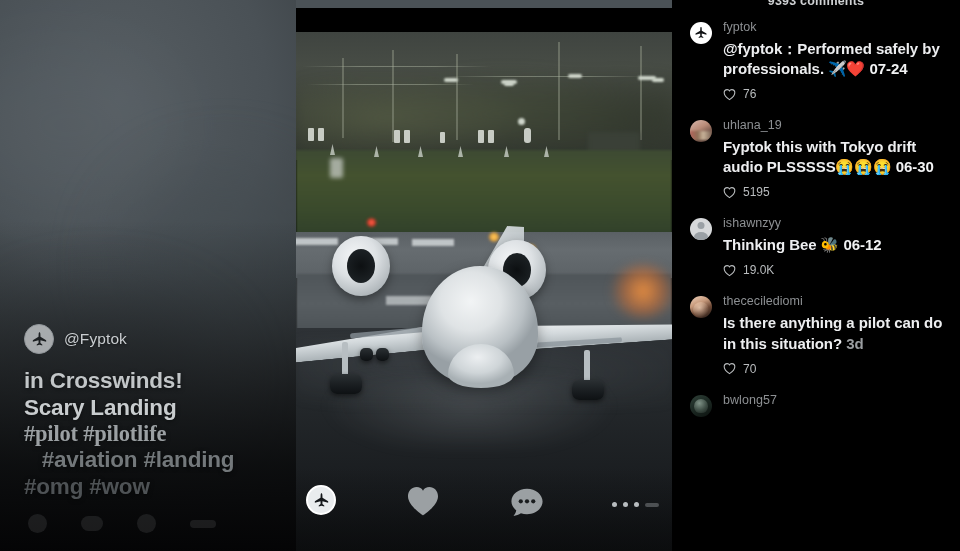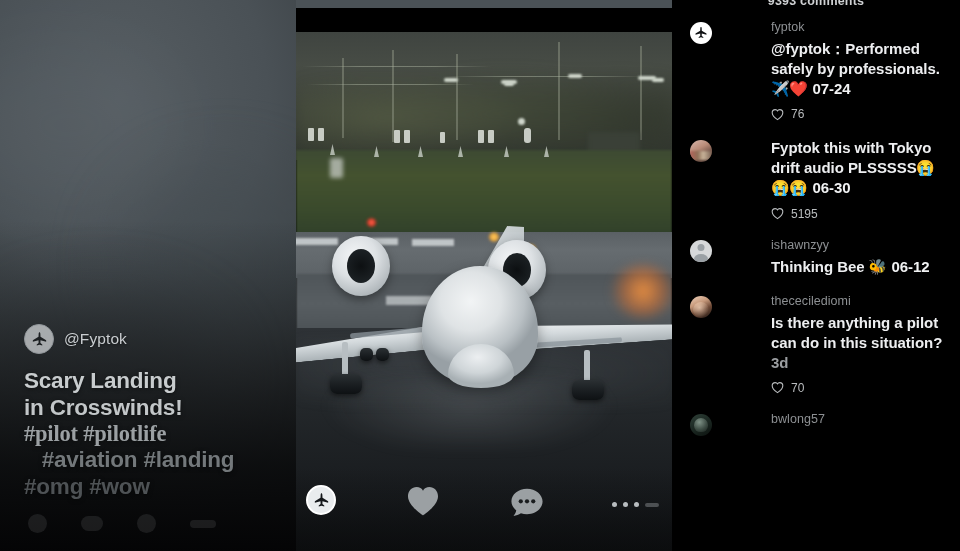--- a/index.html
+++ b/index.html
@@ -318,21 +318,21 @@
   .c-av.photo-b { background:linear-gradient(155deg,#f0d3bd 0%,#c79a7c 35%,#6b4734 62%,#241a16 100%); }
   .c-av.photo-b::after{
     content:""; position:absolute; left:3px; top:6px; width:16px; height:16px; border-radius:50%;
     background:radial-gradient(circle at 40% 35%, rgba(255,225,200,.65) 0%, rgba(120,80,60,0) 70%);
   }
   .c-av.photo-c { background:linear-gradient(150deg,#2f4038 0%,#1d2a24 45%,#0c120f 100%); }
   .c-av.photo-c::after{
     content:""; position:absolute; left:4px; top:4px; width:14px; height:14px; border-radius:50% 50% 45% 45%;
     background:radial-gradient(circle at 38% 30%, #7f9287 0%, #3e4d45 55%, #151d19 100%);
   }
-  .c-body { flex:1 1 auto; min-width:0;margin-left:48px; }
+  .c-body { flex:1 1 auto; min-width:0; }
   .c-name {
     color:#8d9093; font-size:12.5px; font-weight:400; letter-spacing:.05px;
     margin-bottom:4px; line-height:1.2;
   }
   .c-text {
     color:#edeef0; font-size:15px; font-weight:700; line-height:1.34;
     letter-spacing:-.05px; word-wrap:break-word;
   }
   .c-text .date { color:#f1f2f3; font-weight:700; }
   .c-text .date.dim { color:#9b9ea1; font-weight:700; }
@@ -353,22 +353,22 @@
     <div class="overlay">
       <div class="ov-user">
         <div class="ov-avatar">
           <svg viewBox="0 0 24 24" fill="#1a1d1f">
             <path d="M12 1.6c-.7 0-1.1.9-1.2 2.2l-.2 4.4L2.6 13v2.2l8-2.3.1 4.2-2.6 1.8v1.6l3.9-1.1 3.9 1.1v-1.6l-2.6-1.8.1-4.2 8 2.3V13l-8-4.8-.2-4.4C13.1 2.5 12.7 1.6 12 1.6z"></path>
           </svg>
         </div>
         <div class="ov-handle">@Fyptok</div>
       </div>
       <div class="ov-caption">
+        <span class="ov-line l2">in Crosswinds!</span>
         <span class="ov-line l1">Scary Landing</span>
-        <span class="ov-line l2">in Crosswinds!</span>
         <span class="ov-line l3">#pilot #pilotlife</span>
         <span class="ov-line l4">#aviation #landing</span>
         <span class="ov-line l5">#omg #wow</span>
       </div>
       <div class="ov-ghosts">
         <i class="ghost g1"></i>
         <i class="ghost g2"></i>
         <i class="ghost g3"></i>
         <i class="ghost g4"></i>
       </div>
@@ -505,35 +505,42 @@
                 <path d="M12 20.4S2.2 14.2 2.2 7.9c0-3.4 2.6-5.9 5.6-5.9 1.9 0 3.5.9 4.2 2.3.7-1.4 2.3-2.3 4.2-2.3 3 0 5.6 2.5 5.6 5.9 0 6.3-9.8 12.5-9.8 12.5z"></path>
               </svg>
             <span>76</span>
           </div>
         </div>
       </div>
 
       <div class="c-item">
         <div class="c-av photo-a"></div>
         <div class="c-body">
+          <div class="c-name">uhlana_19</div>
           <div class="c-text"><span>Fyptok this with Tokyo drift audio PLSSSSS😭😭😭</span> <span class="date">06-30</span></div>
           <div class="c-likes">
             <svg viewBox="0 0 24 22" fill="none" stroke="#b9bcbe" stroke-width="2">
                 <path d="M12 20.4S2.2 14.2 2.2 7.9c0-3.4 2.6-5.9 5.6-5.9 1.9 0 3.5.9 4.2 2.3.7-1.4 2.3-2.3 4.2-2.3 3 0 5.6 2.5 5.6 5.9 0 6.3-9.8 12.5-9.8 12.5z"></path>
               </svg>
             <span>5195</span>
           </div>
         </div>
       </div>
 
       <div class="c-item">
         <div class="c-av default"></div>
         <div class="c-body">
           <div class="c-name">ishawnzyy</div>
           <div class="c-text"><span>Thinking Bee 🐝</span> <span class="date">06-12</span></div>
+          <div class="c-likes">
+            <svg viewBox="0 0 24 22" fill="none" stroke="#b9bcbe" stroke-width="2">
+                <path d="M12 20.4S2.2 14.2 2.2 7.9c0-3.4 2.6-5.9 5.6-5.9 1.9 0 3.5.9 4.2 2.3.7-1.4 2.3-2.3 4.2-2.3 3 0 5.6 2.5 5.6 5.9 0 6.3-9.8 12.5-9.8 12.5z"></path>
+              </svg>
+            <span>19.0K</span>
+          </div>
         </div>
       </div>
 
       <div class="c-item">
         <div class="c-av photo-b"></div>
         <div class="c-body">
           <div class="c-name">thececilediomi</div>
           <div class="c-text"><span>Is there anything a pilot can do in this situation?</span> <span class="date dim">3d</span></div>
           <div class="c-likes">
             <svg viewBox="0 0 24 22" fill="none" stroke="#b9bcbe" stroke-width="2">

